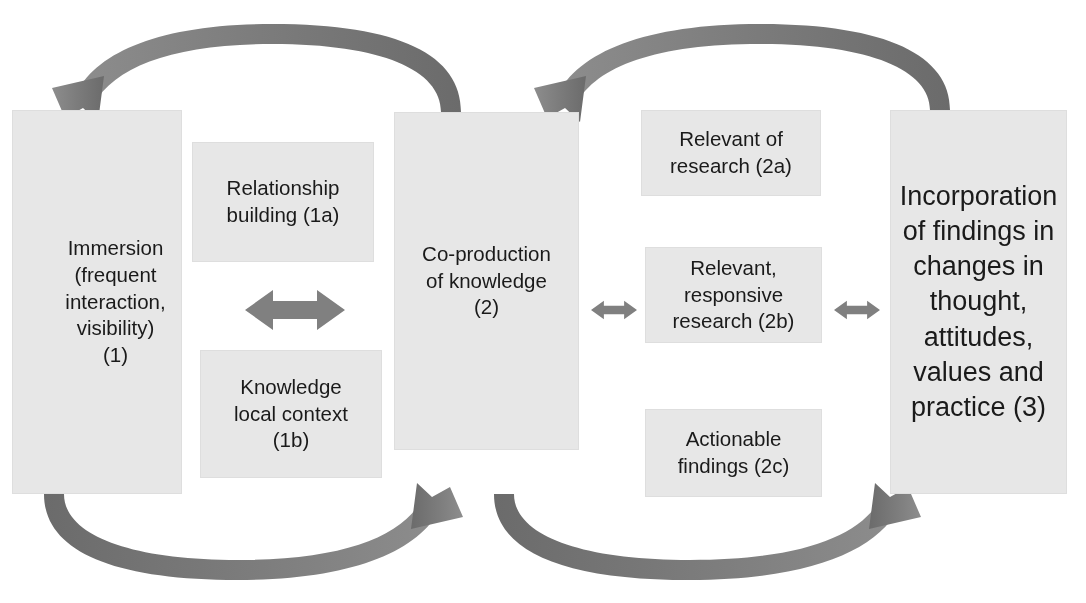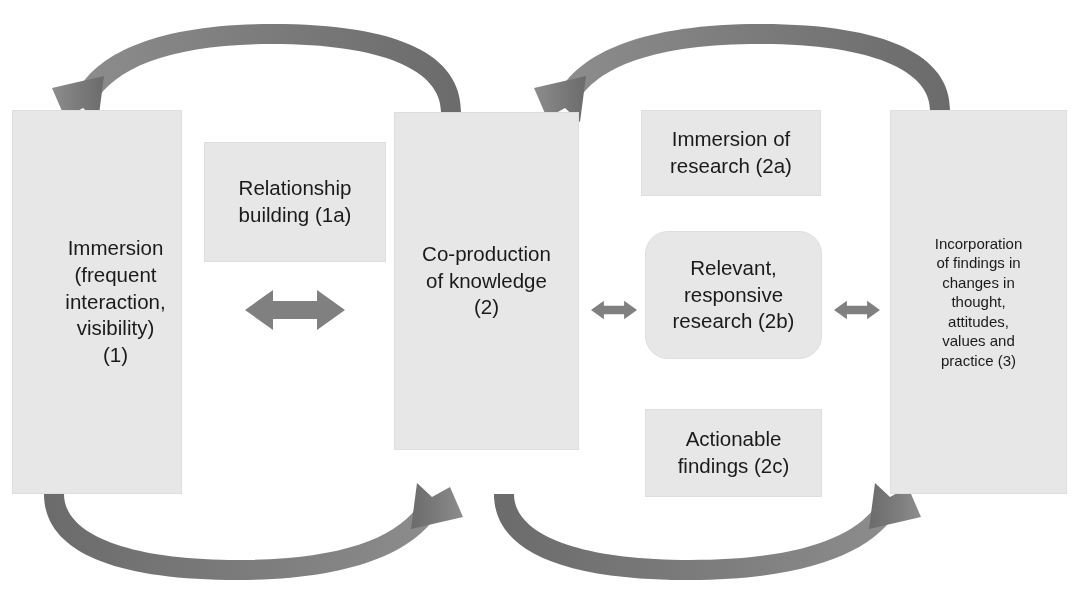--- a/index.html
+++ b/index.html
@@ -43,29 +43,29 @@
     display: block;
     width: 100%;
     white-space: pre-line;
     padding: 0 4px;
     box-sizing: border-box;
   }
 
   
   #box-immersion   { left: 12px;  top: 110px; width: 170px; height: 384px; font-size: 20.5px; padding-left: 37px; }
   #box-coprod      { left: 394px; top: 112px; width: 185px; height: 338px; font-size: 20.5px; }
-  #box-incorp      { left: 890px; top: 110px; width: 177px; height: 384px; font-size: 15px; }
-
-  
-  #box-1a { left: 204px; top: 142px; width: 182px; height: 120px; font-size: 20.5px; }
+  #box-incorp      { left: 890px; top: 110px; width: 177px; height: 384px; font-size: 27px; }
+
+  
+  #box-1a { left: 192px; top: 142px; width: 182px; height: 120px; font-size: 20.5px; }
   #box-1b { left: 200px; top: 350px; width: 182px; height: 128px; font-size: 20.5px; }
 
   
   #box-2a { left: 641px; top: 110px; width: 180px; height: 86px;  font-size: 20.5px; }
-  #box-2b { left: 645px; top: 231px; width: 177px; height: 128px; font-size: 20.5px; border-radius: 23px; }
+  #box-2b { left: 645px; top: 247px; width: 177px; height: 96px; font-size: 20.5px; }
   #box-2c { left: 645px; top: 391px; width: 177px; height: 88px;  font-size: 20.5px; margin-top: 18px; }
 
   
   .dbl-arrow {
     position: absolute;
     z-index: 4;
   }
 </style>
 </head>
 <body>
@@ -151,33 +151,38 @@
 interaction,
 visibility)
 (1)</span>
   </div>
 
   <div class="node-box" id="box-1a">
     <span class="node-label">Relationship
 building (1a)</span>
   </div>
 
+  <div class="node-box" id="box-1b">
+    <span class="node-label">Knowledge
+local context
+(1b)</span>
+  </div>
 
   <svg class="dbl-arrow" style="left:245px; top:288px;" width="100" height="44" viewBox="0 0 100 44">
     <polygon fill="#808080" points="0,22 28,2 28,13 72,13 72,2 100,22 72,42 72,31 28,31 28,42"></polygon>
   </svg>
 
   <div class="node-box" id="box-coprod">
     <span class="node-label">Co-production
 of knowledge
 (2)</span>
   </div>
 
   <div class="node-box" id="box-2a">
-    <span class="node-label">Immersion of
+    <span class="node-label">Relevant of
 research (2a)</span>
   </div>
 
   <div class="node-box" id="box-2b">
     <span class="node-label">Relevant,
 responsive
 research (2b)</span>
   </div>
 
   <div class="node-box" id="box-2c">

